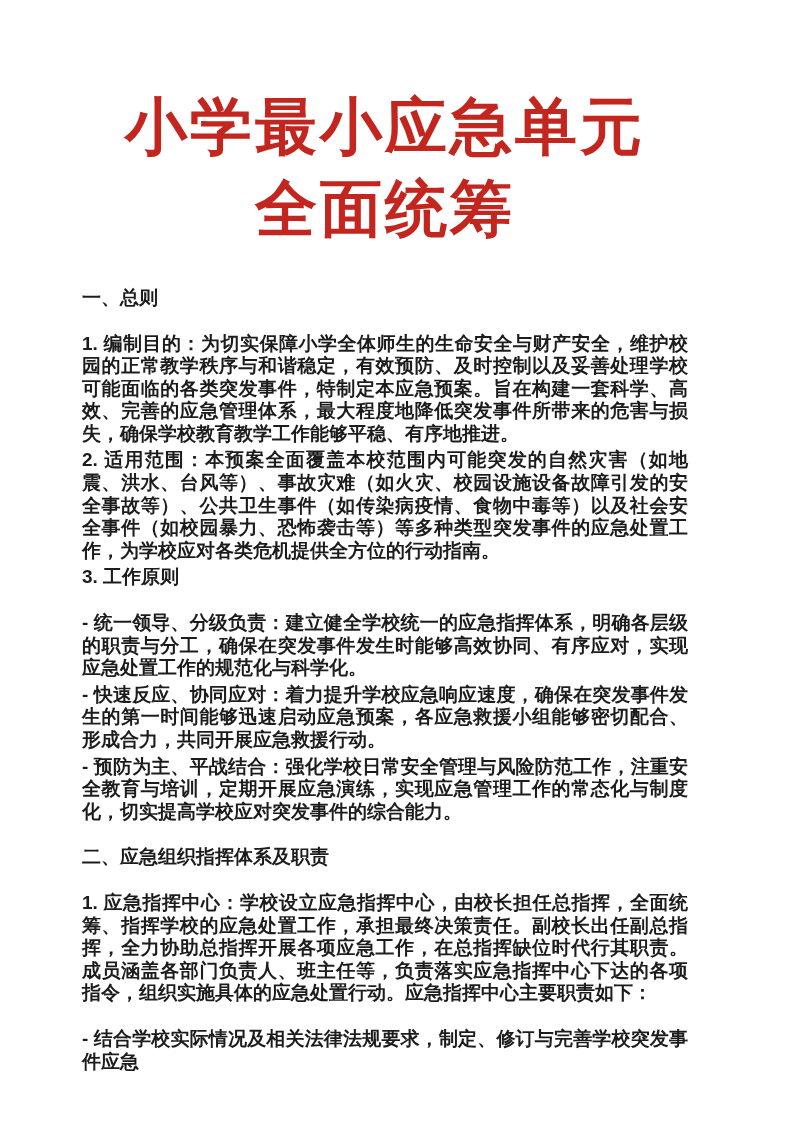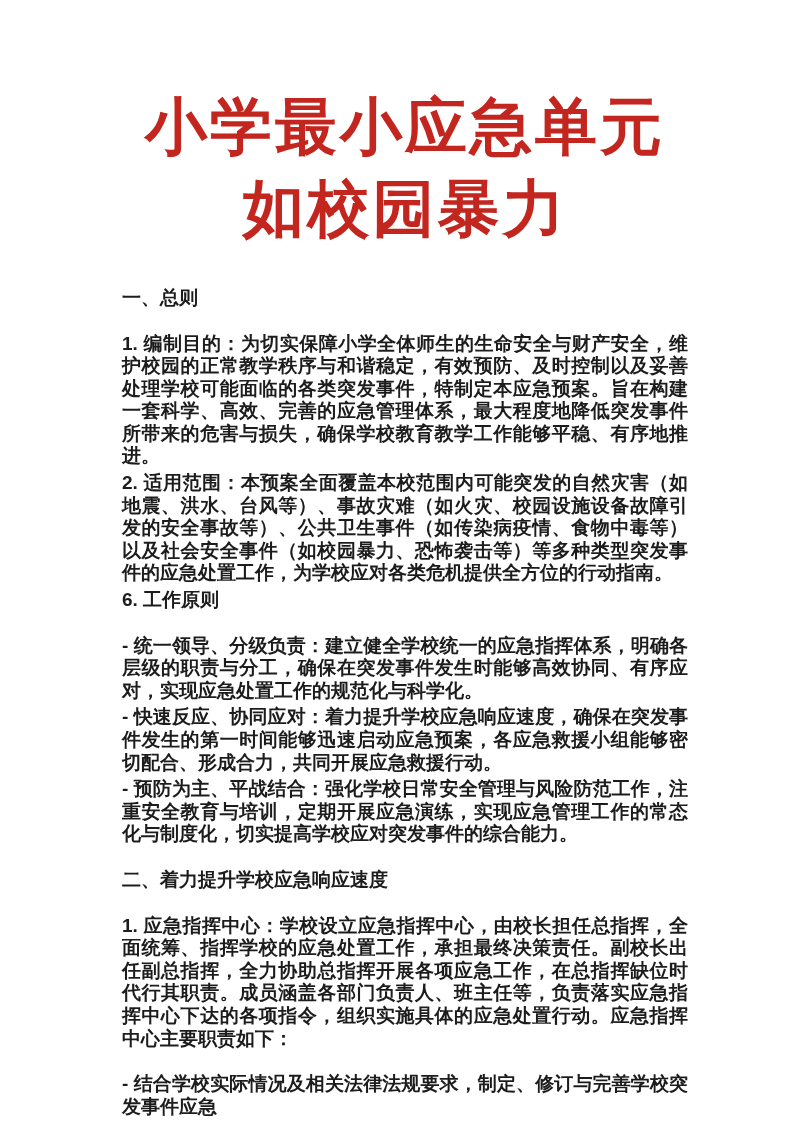--- a/index.html
+++ b/index.html
@@ -6,21 +6,21 @@
     margin: 0;
     padding: 0;
     background: #ffffff;
   }
   .page {
     position: relative;
     width: 800px;
     height: 1128px;
     background: #ffffff;
     box-sizing: border-box;
-    padding: 86px 108px 0 118px;
+    padding: 86px 108px 0 78px;
     font-family: "Liberation Sans", "DejaVu Sans", sans-serif;
     color: #1c1c1c;
     overflow: hidden;
   }
   .doc-title {
     margin: 0 0 36px 0;
     text-align: center;
     color: #c2261e;
     font-size: 62px;
     line-height: 1.33;
@@ -46,40 +46,40 @@
     margin: 4px;
   }
 </style>
 </head>
 <body>
 
 <div class="page">
 
   <h1 class="doc-title">
     <span class="title-line">小学最小应急单元</span>
-    <span class="title-line">如校园暴力</span>
+    <span class="title-line">全面统筹</span>
   </h1>
 
   <div class="doc-body">
 
     <p class="block heading">一、总则</p>
 
     <div class="block">
       <p>1. 编制目的：为切实保障小学全体师生的生命安全与财产安全，维护校园的正常教学秩序与和谐稳定，有效预防、及时控制以及妥善处理学校可能面临的各类突发事件，特制定本应急预案。旨在构建一套科学、高效、完善的应急管理体系，最大程度地降低突发事件所带来的危害与损失，确保学校教育教学工作能够平稳、有序地推进。</p>
       <p>2. 适用范围：本预案全面覆盖本校范围内可能突发的自然灾害（如地震、洪水、台风等）、事故灾难（如火灾、校园设施设备故障引发的安全事故等）、公共卫生事件（如传染病疫情、食物中毒等）以及社会安全事件（如校园暴力、恐怖袭击等）等多种类型突发事件的应急处置工作，为学校应对各类危机提供全方位的行动指南。</p>
-      <p>6. 工作原则</p>
+      <p>3. 工作原则</p>
     </div>
 
     <div class="block">
       <p>- 统一领导、分级负责：建立健全学校统一的应急指挥体系，明确各层级的职责与分工，确保在突发事件发生时能够高效协同、有序应对，实现应急处置工作的规范化与科学化。</p>
       <p>- 快速反应、协同应对：着力提升学校应急响应速度，确保在突发事件发生的第一时间能够迅速启动应急预案，各应急救援小组能够密切配合、形成合力，共同开展应急救援行动。</p>
       <p>- 预防为主、平战结合：强化学校日常安全管理与风险防范工作，注重安全教育与培训，定期开展应急演练，实现应急管理工作的常态化与制度化，切实提高学校应对突发事件的综合能力。</p>
     </div>
 
-    <p class="block heading">二、着力提升学校应急响应速度</p>
+    <p class="block heading">二、应急组织指挥体系及职责</p>
 
     <div class="block">
       <p>1. 应急指挥中心：学校设立应急指挥中心，由校长担任总指挥，全面统筹、指挥学校的应急处置工作，承担最终决策责任。副校长出任副总指挥，全力协助总指挥开展各项应急工作，在总指挥缺位时代行其职责。成员涵盖各部门负责人、班主任等，负责落实应急指挥中心下达的各项指令，组织实施具体的应急处置行动。应急指挥中心主要职责如下：</p>
     </div>
 
     <div class="block">
       <p>- 结合学校实际情况及相关法律法规要求，制定、修订与完善学校突发事件应急</p>
     </div>
 
   </div>

